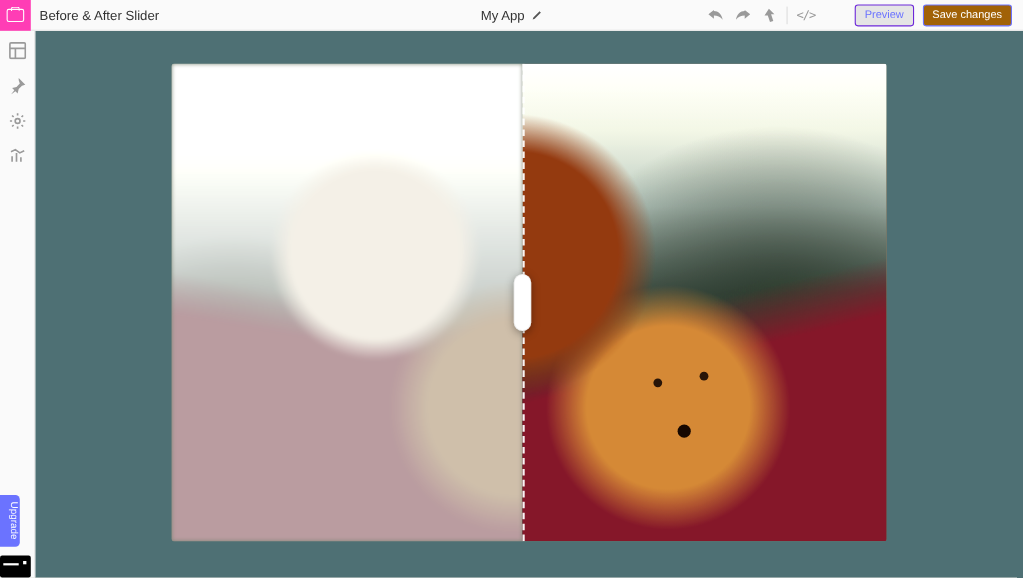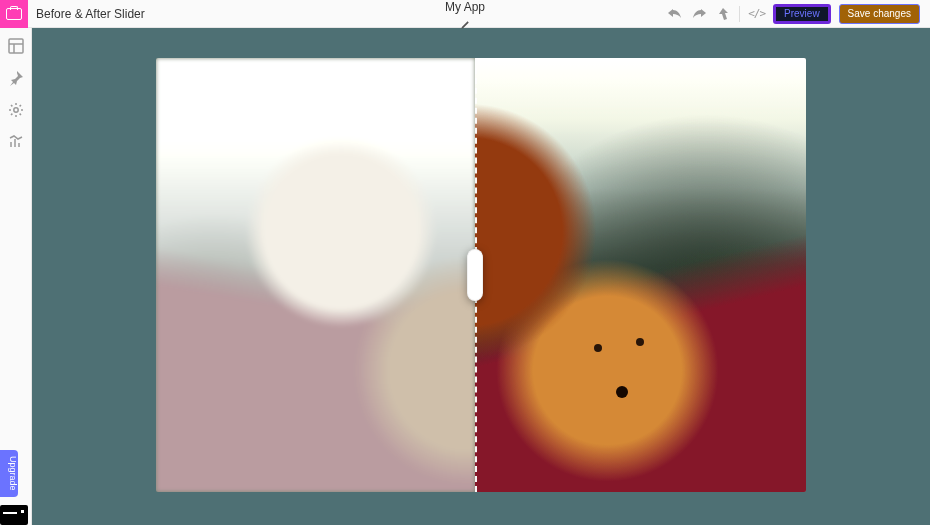--- a/index.html
+++ b/index.html
@@ -14,39 +14,39 @@
   .brand {
     width: 28px; height: 28px; display: flex; align-items: center; justify-content: center;
     background: #ff3db5;
   }
   .brand-inner { width: 16px; height: 12px; border: 1.5px solid #fff; border-radius: 2px; position: relative; }
   .brand-inner::after { content:""; position:absolute; left:3px; right:3px; top:-3px; height:3px; border:1.5px solid #fff; border-bottom:none; border-radius:2px 2px 0 0; }
   .app-title { font-size: 12px; color:#333; margin-left:8px; }
   .center-title {
     position: absolute; left: 50%; top: 0; transform: translateX(-50%);
     height: 28px; display: flex; align-items: center; gap: 6px;
-    font-size: 12px; color:#333;flex-direction:column;
+    font-size: 12px; color:#333;
   }
   .pencil svg { width:10px; height:10px; display:block; }
   .pencil svg path { fill:#555; }
 
   .topbar-right {
     margin-left: auto; height: 28px; display: flex; align-items: center; gap: 8px; padding-right: 10px;
   }
   .ticon { width: 16px; height: 16px; display:flex; align-items:center; justify-content:center; }
   .ticon svg { width:16px; height:16px; display:block; }
   .ticon svg path { fill:#9a9a9a; }
   .vdiv { width:1px; height:16px; background:#ddd; }
   .codeicon { font-size:11px; color:#9a9a9a; font-family:monospace; letter-spacing:-1px; }
   .btn {
     height: 20px; padding: 0 8px; font-size: 10px; border-radius: 3px;
     display:flex; align-items:center; cursor:pointer;
   }
   .btn-outline {
-    border: 3px solid #6d28d9; color:#6b73ff; background:#0f172a;
+    border: 1px solid #6d28d9; color:#6b73ff; background:#e5e5e5;margin-left:28px;
   }
   .btn-solid {
     border: 1px solid #6b73ff; color:#fff; background:#a16207;
   }
 
   
   .sidebar {
     position:absolute; left:0; top:28px; bottom:0; width:32px;
     background:#fafafa; border-right:1px solid #e5e5e5;
     display:flex; flex-direction:column; align-items:center; padding-top:10px; gap:16px;

